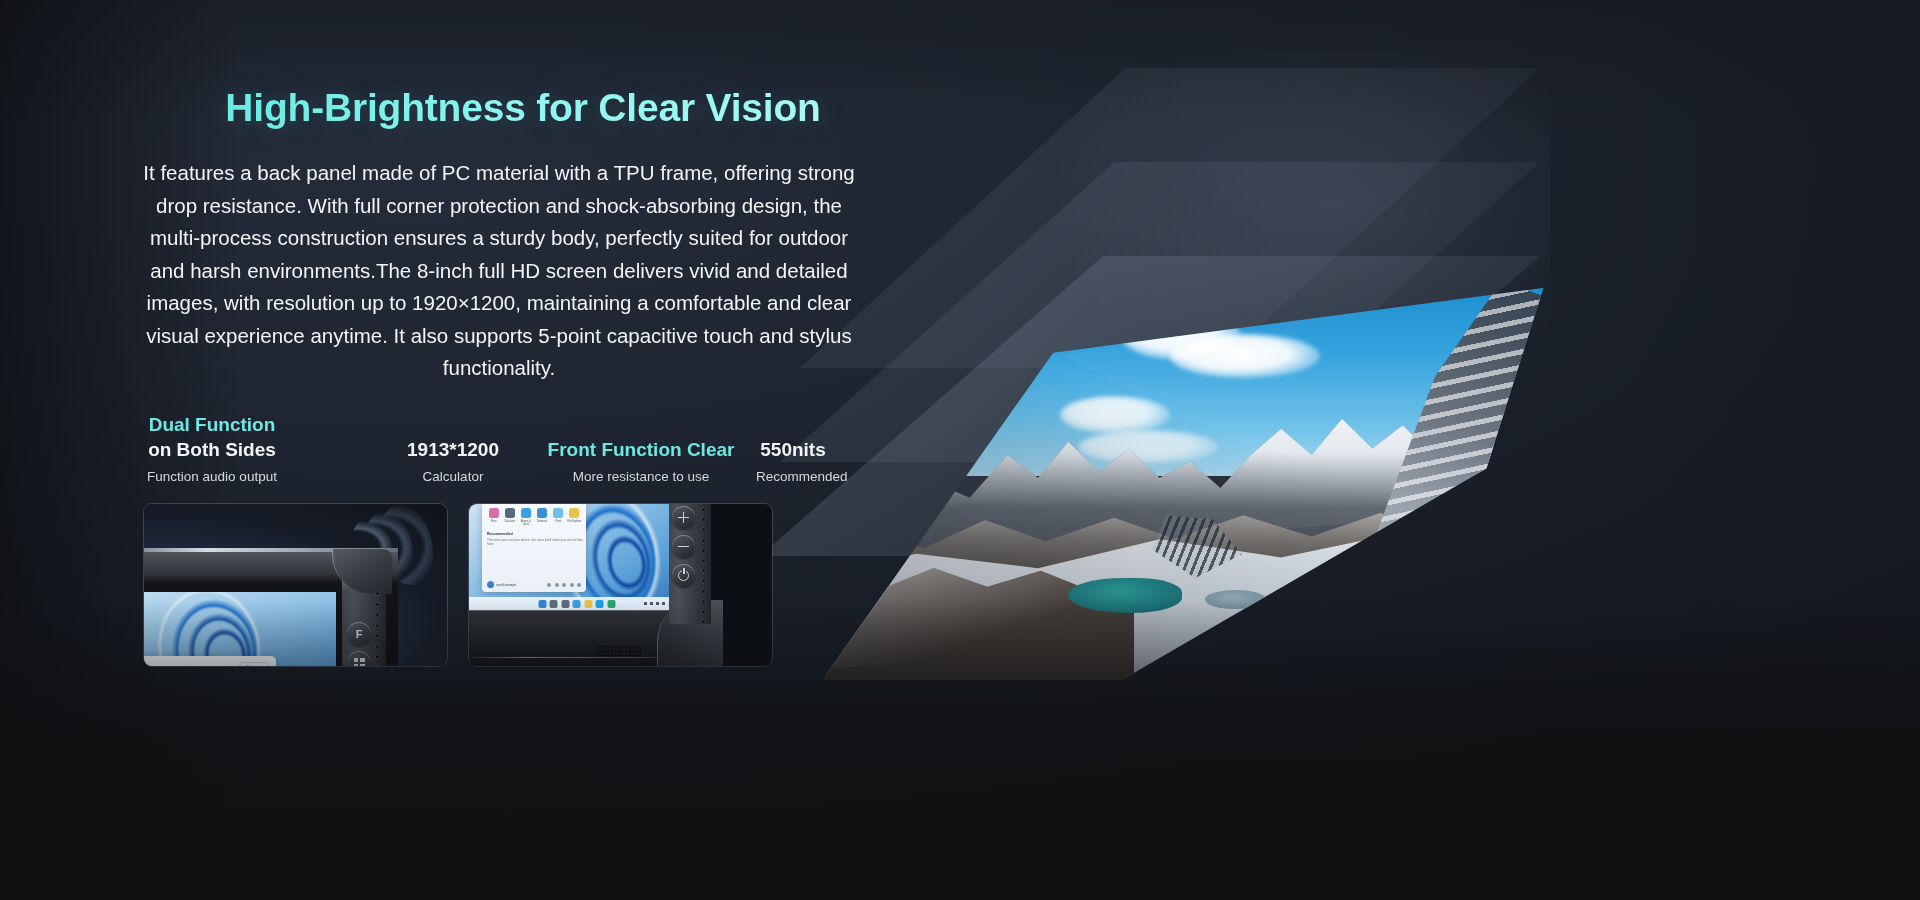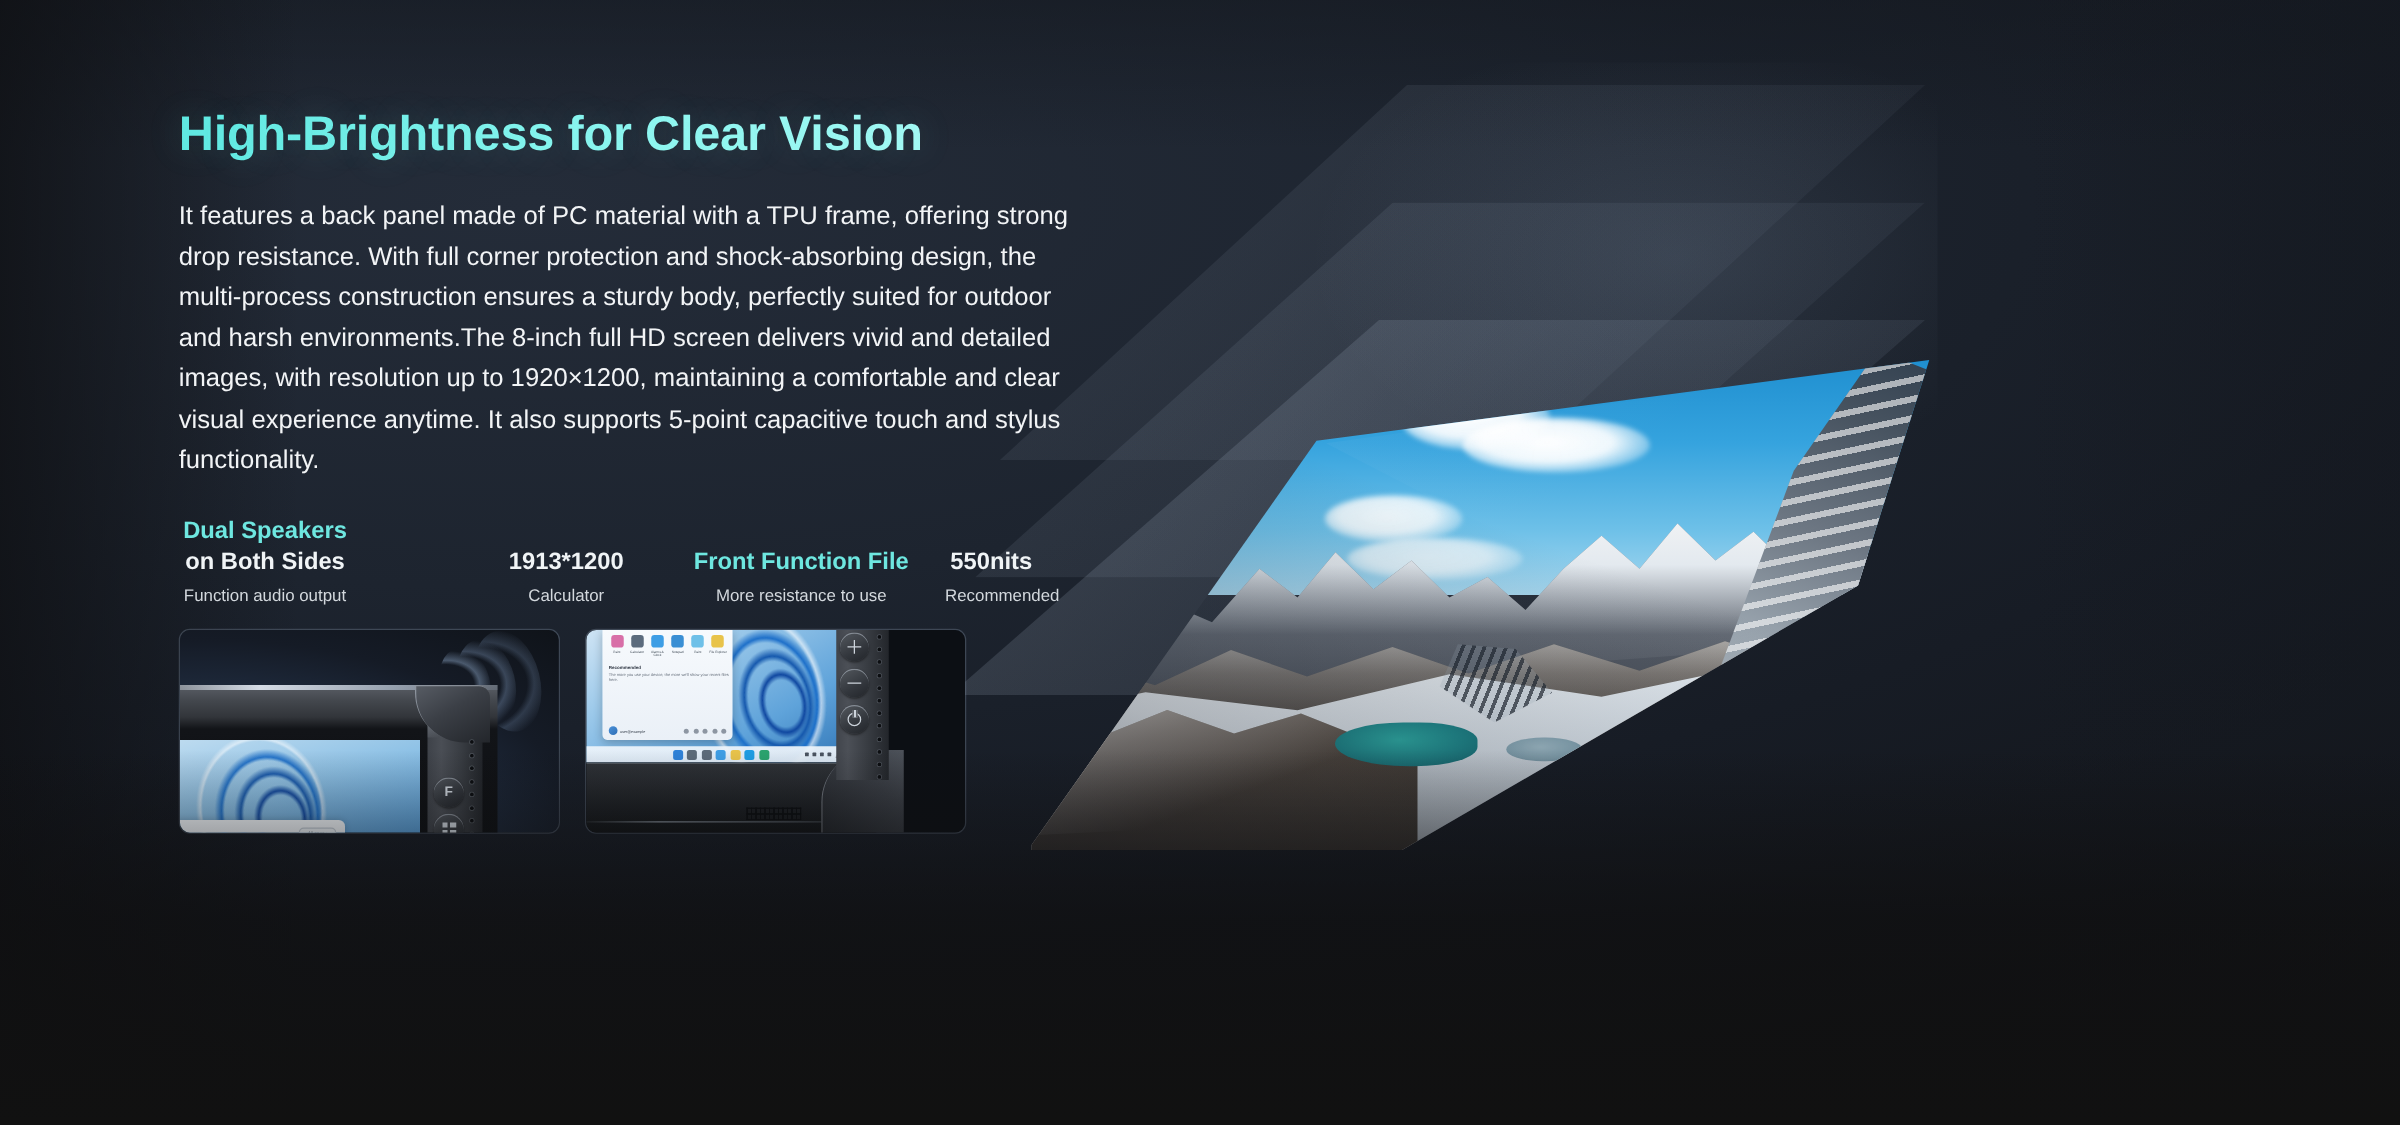--- a/index.html
+++ b/index.html
@@ -29,21 +29,21 @@
   .bg-right-fade {
     position:absolute; right:0; top:0; bottom:0; width:300px;
     background:linear-gradient(to left, rgba(20,24,31,.55), rgba(20,24,31,0));
   }
   .bg-top-fade {
     position:absolute; left:0; right:0; top:0; height:120px;
     background:linear-gradient(to bottom, rgba(20,24,31,.55), rgba(20,24,31,0));
   }
 
   
-  .content { position:absolute; left:143px; top:0; width:760px; }
+  .content { position:absolute; left:143px; top:0; width:760px;text-align:center; }
   .headline {
     margin-top:86px;
     font-size:39px; font-weight:700; letter-spacing:-.2px;
     color:#7df2ea;
     background:linear-gradient(100deg,#5fe9e2 0%,#8df6f0 45%,#b4fbf7 100%);
     -webkit-background-clip:text; background-clip:text;
     -webkit-text-fill-color:transparent;
     text-shadow:0 0 30px rgba(110,235,228,.18);
     white-space:nowrap;
   }
@@ -436,36 +436,36 @@
 
   <div class="content">
     <h1 class="headline">High-Brightness for Clear Vision</h1>
     <p class="body-copy">It features a back panel made of PC material with a TPU frame, offering strong drop resistance. With full corner protection and shock-absorbing design, the multi-process construction ensures a sturdy body, perfectly suited for outdoor and harsh environments.The 8-inch full HD screen delivers vivid and detailed images, with resolution up to 1920×1200, maintaining a comfortable and clear visual experience anytime. It also supports 5-point capacitive touch and stylus functionality.</p>
   </div>
 
   <div class="specs">
 
     <div class="spec spec-0">
       <div class="spec-title">
-        <span class="cy">Dual Speakers</span><br>
+        <span class="cy">Dual Function</span><br>
         <span class="wh">on Both Sides</span>
       </div>
       <div class="spec-sub">Function audio output</div>
     </div>
 
     <div class="spec spec-1">
       <div class="spec-title">
         <span class="wh">1913*1200</span>
       </div>
       <div class="spec-sub">Calculator</div>
     </div>
 
     <div class="spec spec-2">
       <div class="spec-title">
-        <span class="cy">Front Function File</span>
+        <span class="cy">Front Function Clear</span>
       </div>
       <div class="spec-sub">More resistance to use</div>
     </div>
 
     <div class="spec spec-3">
       <div class="spec-title">
         <span class="wh">550nits</span>
       </div>
       <div class="spec-sub">Recommended</div>
     </div>

